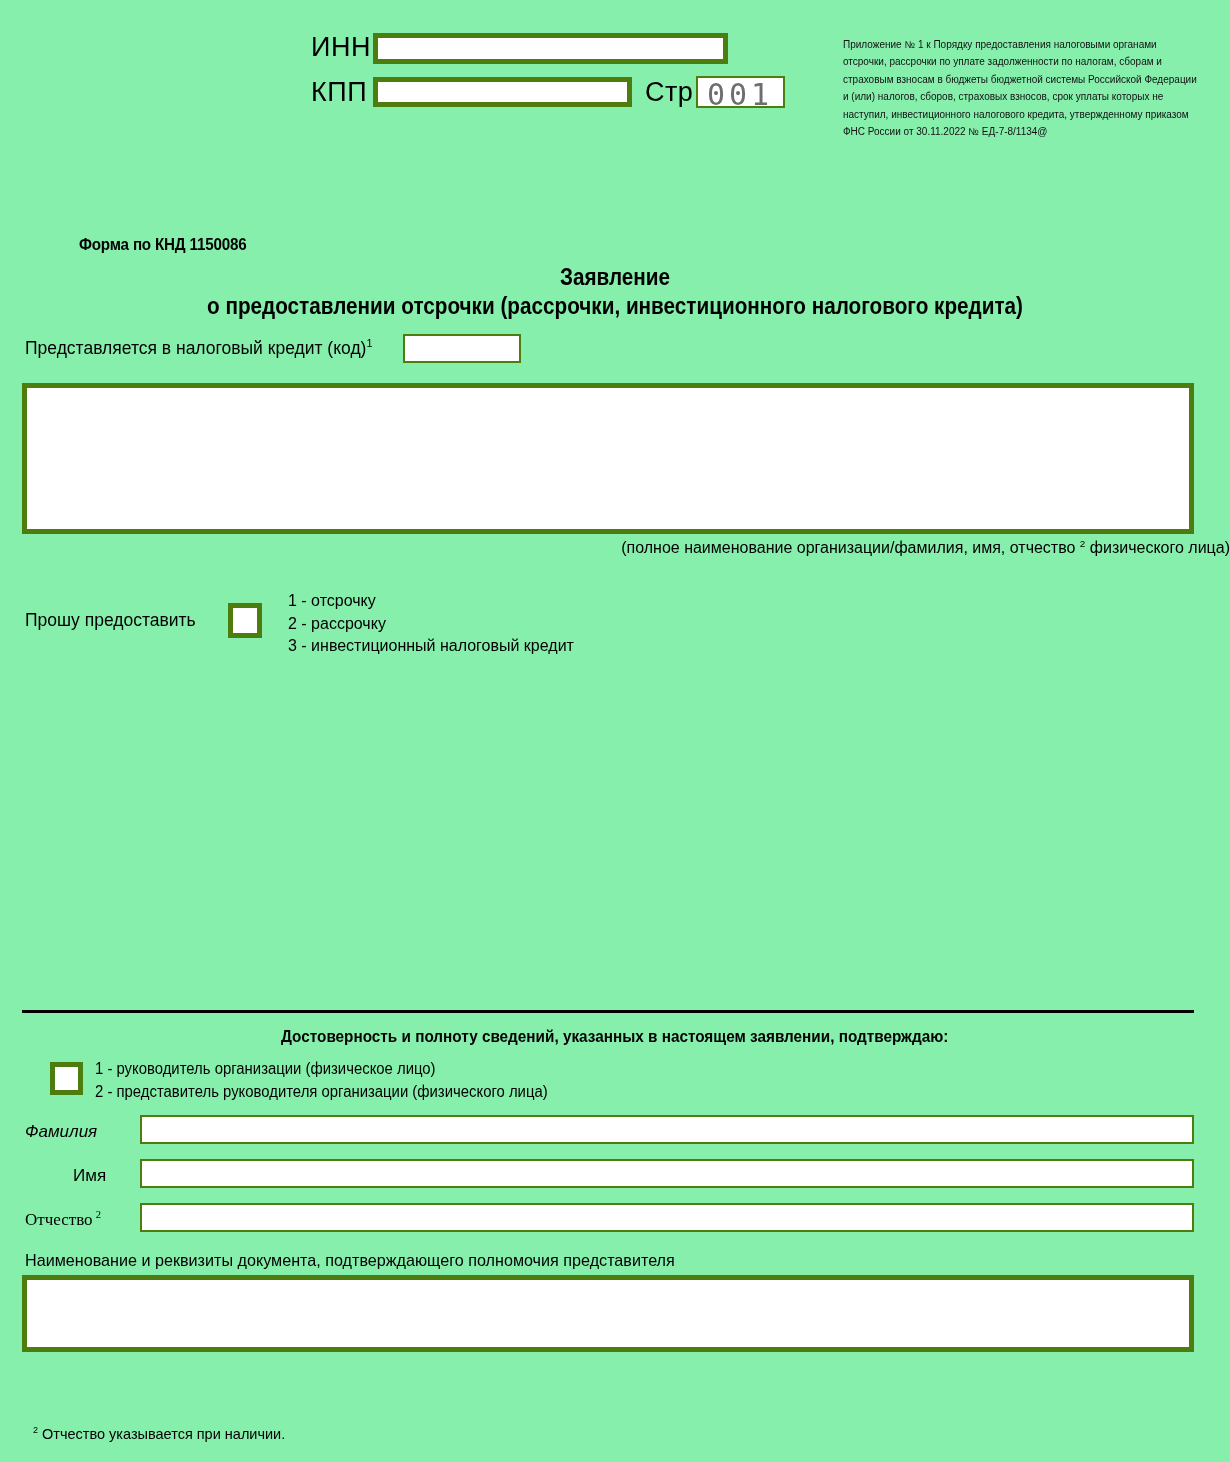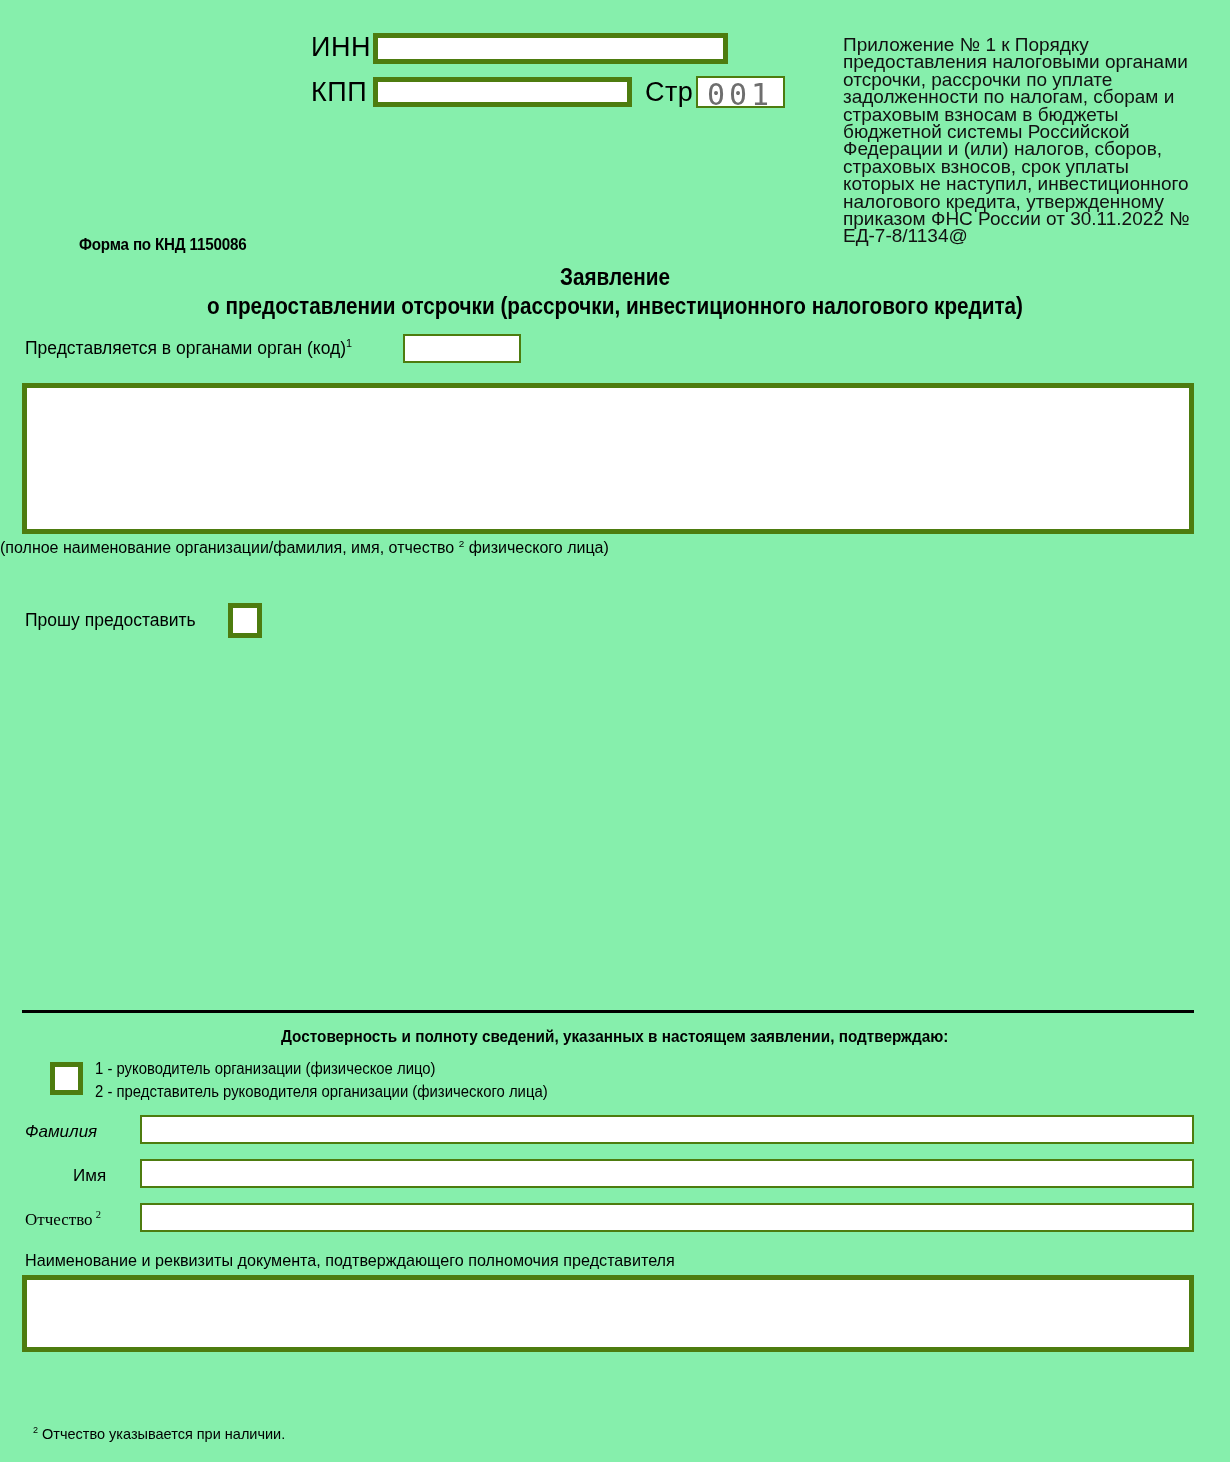--- a/index.html
+++ b/index.html
@@ -42,21 +42,21 @@
     font-family: "DejaVu Sans Mono", monospace;
     font-size: 30px;
     color: #6e6e6e;
     letter-spacing: 4px;
     white-space: nowrap;
   }
 
   
   #appendix-note {
     position: absolute;
-    font-size: 19px;
+    font-size: 10px;
     line-height: 17.4px;
     width: 360px;
     white-space: pre-line;
     color: #111;
   }
 
   
   .knd {
     position: absolute;
     font-family: "Liberation Sans Narrow", "Liberation Sans", sans-serif;
@@ -83,21 +83,21 @@
     position: absolute;
     font-size: 17.5px;
     line-height: 1.15;
     white-space: nowrap;
   }
   .caption {
     position: absolute;
     font-size: 16px;
     left: 0;
     width: 1230px;
-    text-align: left;
+    text-align: right;
     white-space: nowrap;
   }
   .sup {
     font-size: 0.62em;
     vertical-align: super;
     line-height: 0;
   }
 
   .opt-list {
     position: absolute;
@@ -174,34 +174,37 @@
     <span class="page-num" style="left:9px; top:-1px;">001</span>
   </div>
 
   <div id="appendix-note" style="left:843px; top:36px;">Приложение № 1 к Порядку предоставления налоговыми органами отсрочки, рассрочки по уплате задолженности по налогам, сборам и страховым взносам в бюджеты бюджетной системы Российской Федерации и (или) налогов, сборов, страховых взносов, срок уплаты которых не наступил, инвестиционного налогового кредита, утвержденному приказом ФНС России от 30.11.2022 № ЕД-7-8/1134@</div>
 
   <div class="knd" style="left:79px; top:235px;">Форма по КНД 1150086</div>
 
   <div class="title-main" style="top:264px;">Заявление</div>
   <div class="title-sub" style="top:293px;">о предоставлении отсрочки (рассрочки, инвестиционного налогового кредита)</div>
 
-  <div class="body-text" style="left:25px; top:338px;"><span>Представляется в органами орган (код)</span><span class="sup">1</span></div>
+  <div class="body-text" style="left:25px; top:338px;"><span>Представляется в налоговый кредит (код)</span><span class="sup">1</span></div>
   <div class="fbox thin" style="left:403px; top:334px; width:118px; height:29px;">
     <span class="abs" style="left:8px; top:3px; font-size:18px;"></span>
   </div>
 
   <div class="fbox" style="left:22px; top:383px; width:1172px; height:151px;">
     <span class="abs" style="left:10px; top:6px; font-size:18px;"></span>
   </div>
   <div class="caption" style="top:539px;"><span>(полное наименование организации/фамилия, имя, отчество </span><span class="sup">2</span><span> физического лица)</span></div>
 
   <div class="body-text" style="left:25px; top:610px;">Прошу предоставить</div>
   <div class="fbox" style="left:228px; top:603px; width:34px; height:35px;">
     <span class="abs" style="left:8px; top:4px; font-size:19px;"></span>
   </div>
+  <div class="opt-list" style="left:288px; top:590px;">1 - отсрочку
+2 - рассрочку
+3 - инвестиционный налоговый кредит</div>
 
   <div id="section-divider" style="left:22px; top:1010px; width:1172px;"></div>
 
   <div class="confirm-heading" style="left:281px; top:1027px;">Достоверность и полноту сведений, указанных в настоящем заявлении, подтверждаю:</div>
 
   <div class="fbox" style="left:50px; top:1062px; width:33px; height:33px;">
     <span class="abs" style="left:8px; top:3px; font-size:19px;"></span>
   </div>
   <div class="confirm-opts" style="left:95px; top:1057px;">1 - руководитель организации (физическое лицо)
 2 - представитель руководителя организации (физического лица)</div>

